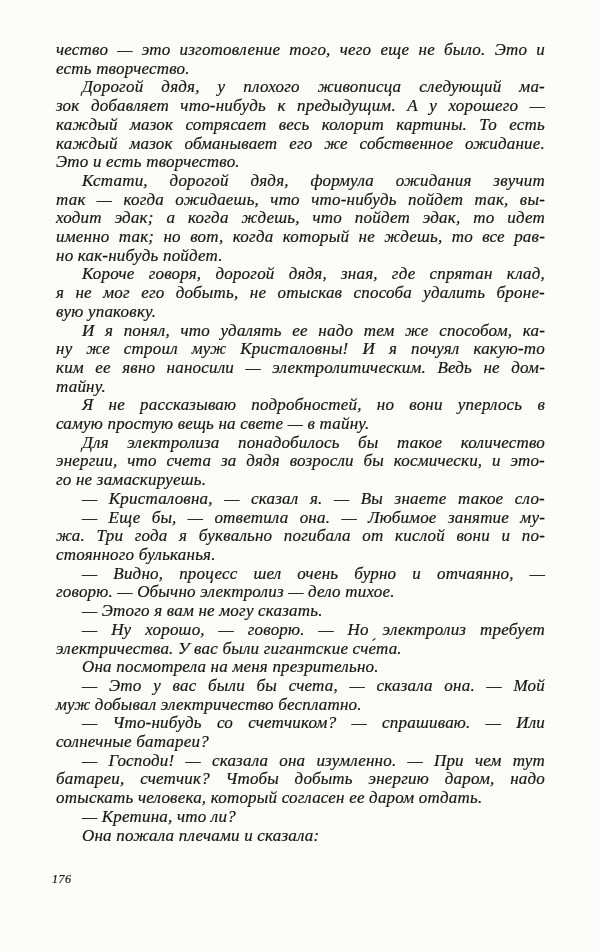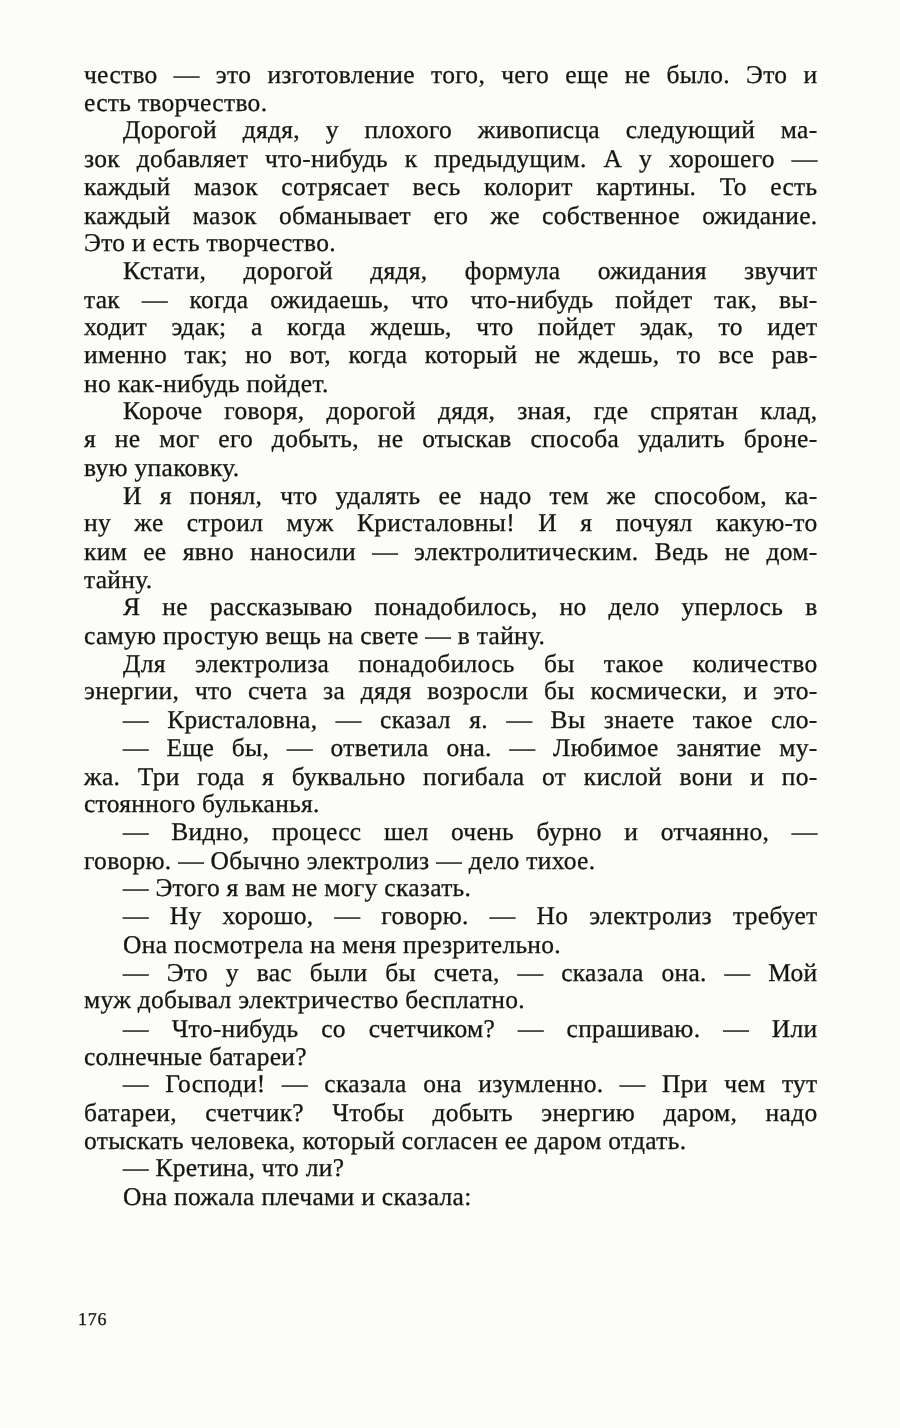--- a/index.html
+++ b/index.html
@@ -43,53 +43,55 @@
     left: 52px;
     top: 872px;
     font-size: 12px;
     letter-spacing: 0.5px;
     -webkit-text-stroke: 0.2px #171513;
   }
 </style>
 </head>
 <body>
 
-<div class="page" style="background: rgb(252, 252, 250); color: rgb(23, 21, 19);">
+<div class="page" style="background: rgb(252, 252, 250); color: rgb(23, 21, 19); font-style: italic;">
   <div class="text-block">
       <div class="line">чество — это изготовление того, чего еще не было. Это и</div>
       <div class="line end">есть творчество.</div>
       <div class="line indent">Дорогой дядя, у плохого живописца следующий ма-</div>
       <div class="line">зок добавляет что-нибудь к предыдущим. А у хорошего —</div>
       <div class="line">каждый мазок сотрясает весь колорит картины. То есть</div>
       <div class="line">каждый мазок обманывает его же собственное ожидание.</div>
       <div class="line end">Это и есть творчество.</div>
       <div class="line indent">Кстати, дорогой дядя, формула ожидания звучит</div>
       <div class="line">так — когда ожидаешь, что что-нибудь пойдет так, вы-</div>
       <div class="line">ходит эдак; а когда ждешь, что пойдет эдак, то идет</div>
       <div class="line">именно так; но вот, когда который не ждешь, то все рав-</div>
       <div class="line end">но как-нибудь пойдет.</div>
       <div class="line indent">Короче говоря, дорогой дядя, зная, где спрятан клад,</div>
       <div class="line">я не мог его добыть, не отыскав способа удалить броне-</div>
       <div class="line end">вую упаковку.</div>
       <div class="line indent">И я понял, что удалять ее надо тем же способом, ка-</div>
       <div class="line">ну же строил муж Кристаловны! И я почуял какую-то</div>
       <div class="line">ким ее явно наносили — электролитическим. Ведь не дом-</div>
       <div class="line end">тайну.</div>
-      <div class="line indent">Я не рассказываю понадобилось, но дело уперлось в</div>
+      <div class="line indent">Я не рассказываю подробностей, но вони уперлось в</div>
       <div class="line end">самую простую вещь на свете — в тайну.</div>
       <div class="line indent">Для электролиза понадобилось бы такое количество</div>
       <div class="line">энергии, что счета за дядя возросли бы космически, и это-</div>
+      <div class="line end">го не замаскируешь.</div>
       <div class="line indent">— Кристаловна, — сказал я. — Вы знаете такое сло-</div>
       <div class="line indent">— Еще бы, — ответила она. — Любимое занятие му-</div>
       <div class="line">жа. Три года я буквально погибала от кислой вони и по-</div>
       <div class="line end">стоянного бульканья.</div>
       <div class="line indent">— Видно, процесс шел очень бурно и отчаянно, —</div>
       <div class="line end">говорю. — Обычно электролиз — дело тихое.</div>
       <div class="line indent end">— Этого я вам не могу сказать.</div>
       <div class="line indent">— Ну хорошо, — говорю. — Но электролиз требует</div>
+      <div class="line end">электричества. У вас были гигантские сче́та.</div>
       <div class="line indent end">Она посмотрела на меня презрительно.</div>
       <div class="line indent">— Это у вас были бы счета, — сказала она. — Мой</div>
       <div class="line end">муж добывал электричество бесплатно.</div>
       <div class="line indent">— Что-нибудь со счетчиком? — спрашиваю. — Или</div>
       <div class="line end">солнечные батареи?</div>
       <div class="line indent">— Господи! — сказала она изумленно. — При чем тут</div>
       <div class="line">батареи, счетчик? Чтобы добыть энергию даром, надо</div>
       <div class="line end">отыскать человека, который согласен ее даром отдать.</div>
       <div class="line indent end">— Кретина, что ли?</div>
       <div class="line indent end">Она пожала плечами и сказала:</div>

